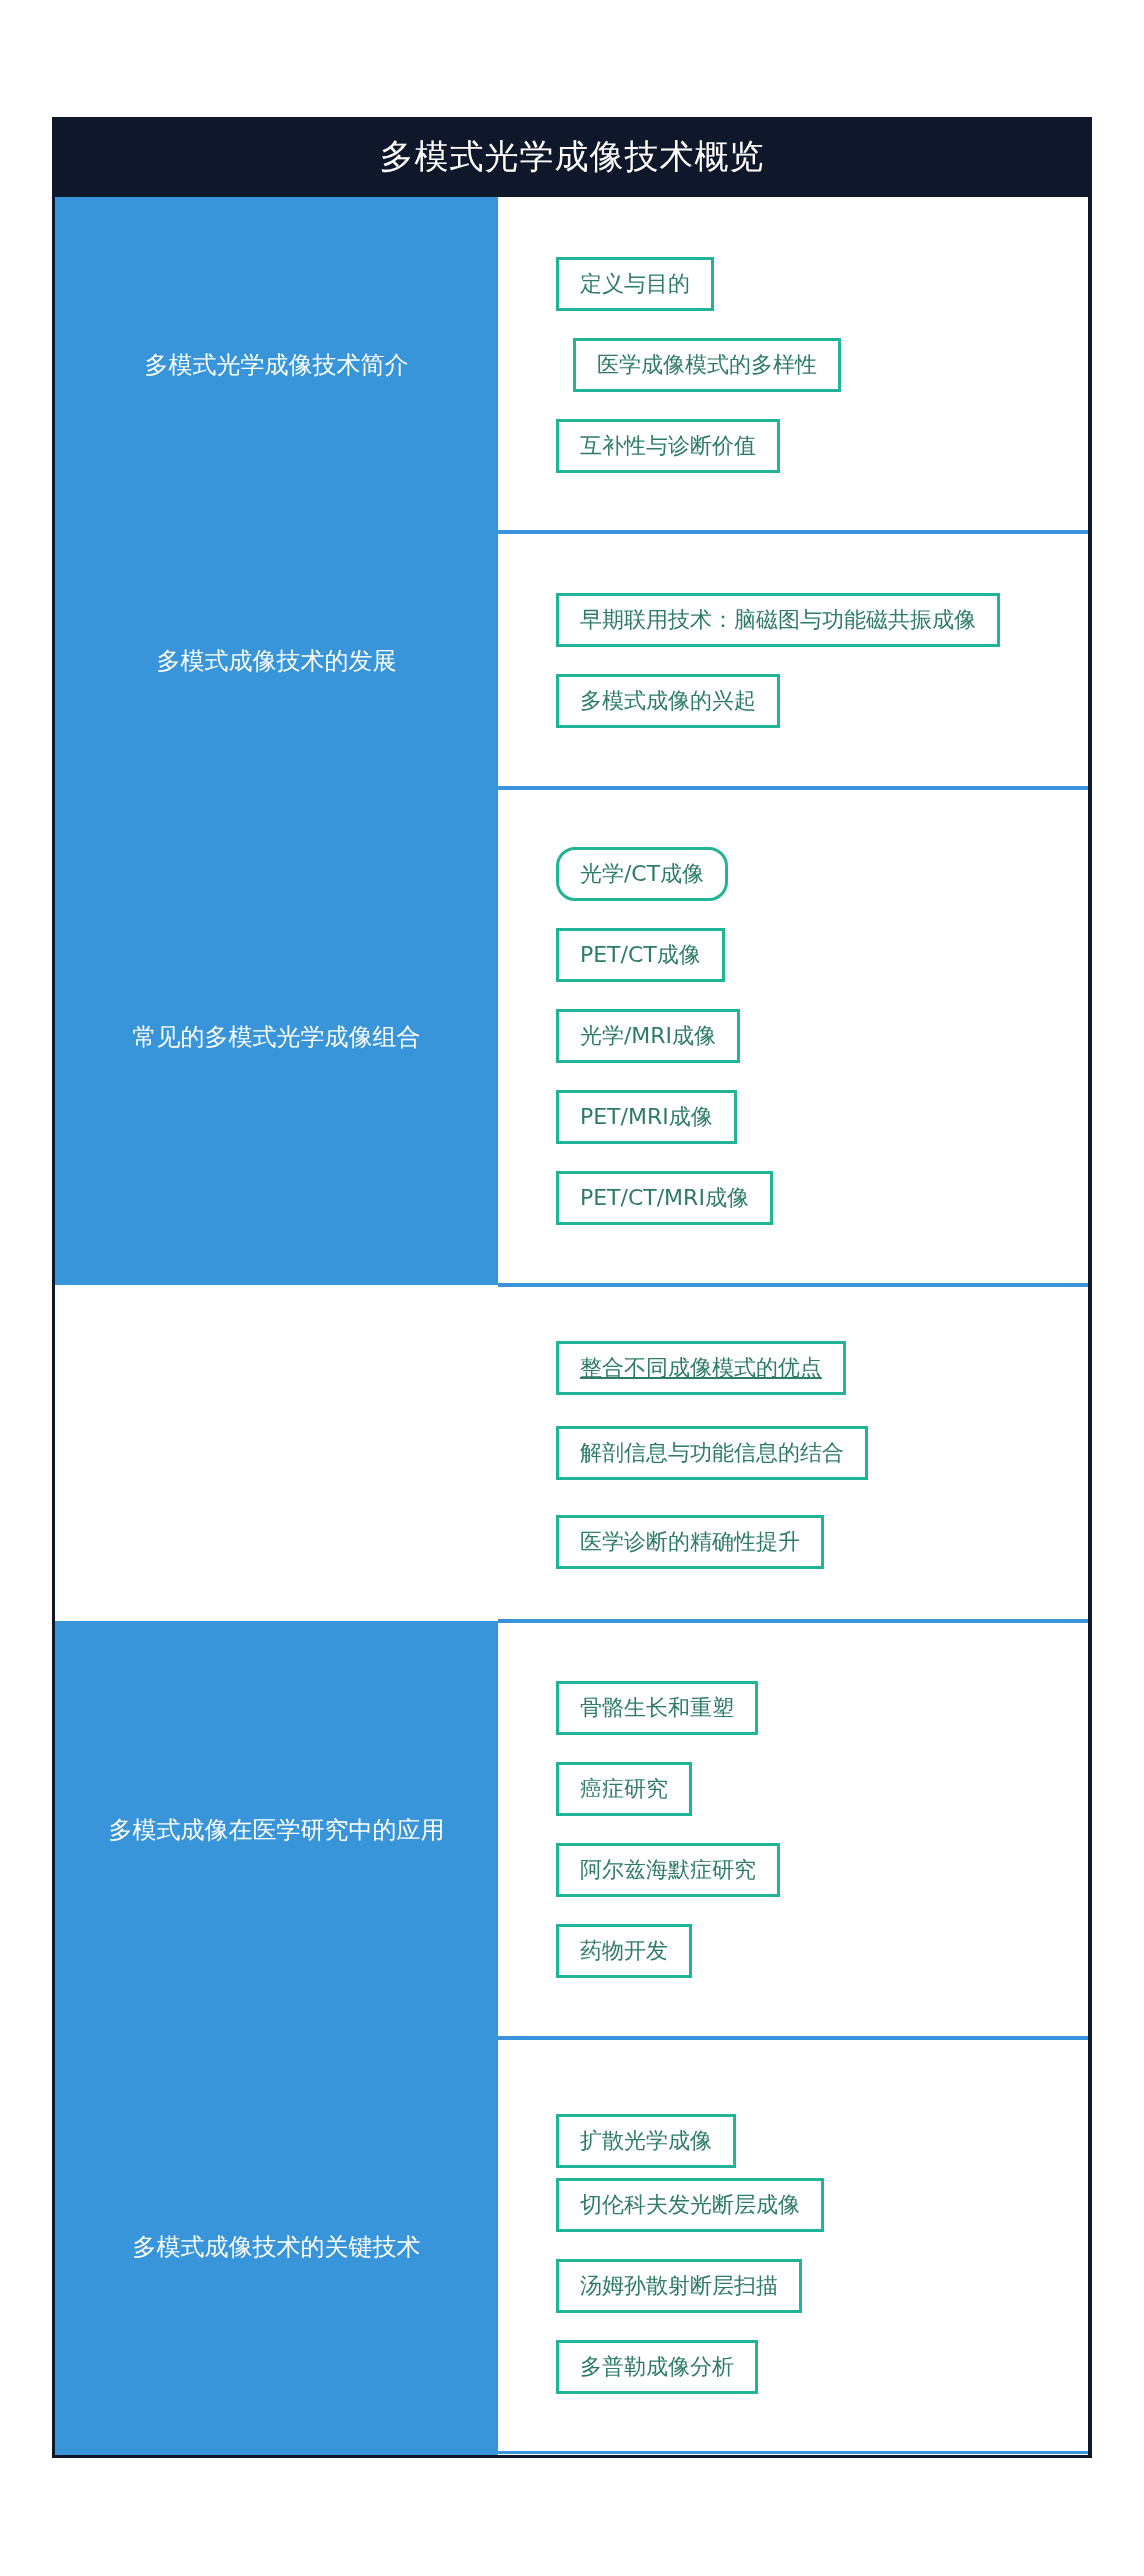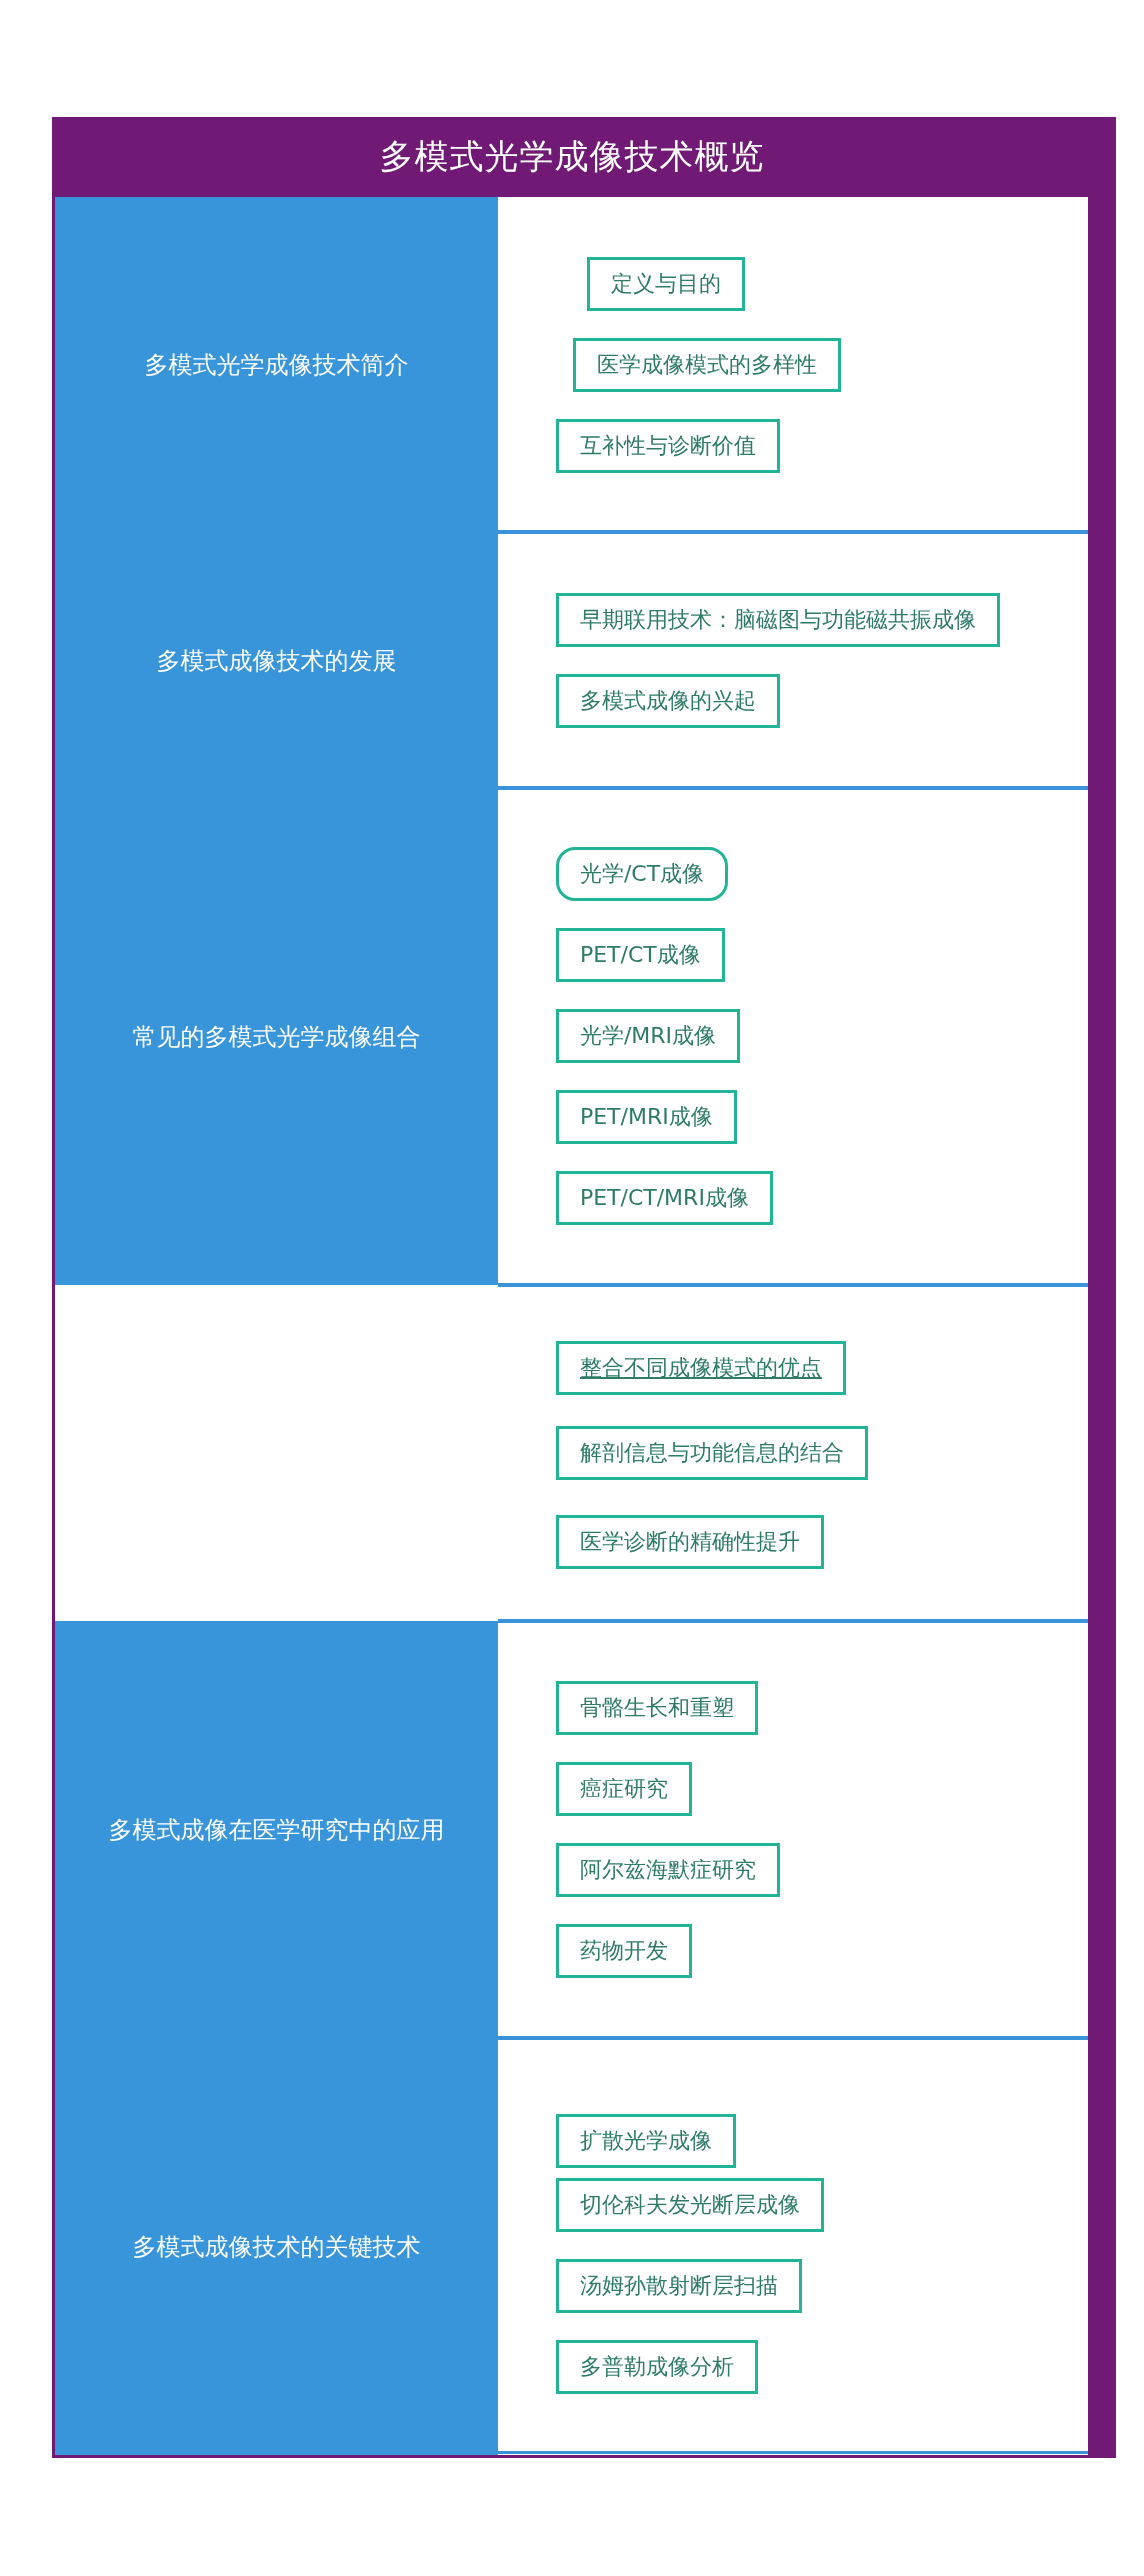--- a/index.html
+++ b/index.html
@@ -13,22 +13,21 @@
       position: relative;
       overflow: hidden;
       font-family: "DejaVu Sans", "Liberation Sans", sans-serif;
     }
     .frame {
       position: absolute;
       left: 52px;
       top: 117px;
       width: 1040px;
       height: 2341px;
-      background: #701a75;
-      padding-left: 24px;
+      background: #0f172a;
     }
     .title-bar {
       position: absolute;
       left: 0;
       top: 0;
       width: 1040px;
       height: 80px;
       display: flex;
       align-items: center;
       justify-content: center;
@@ -106,21 +105,21 @@
 <body>
 
 <div class="frame">
   <div class="title-bar">多模式光学成像技术概览</div>
 
   <div class="body">
 
     <div class="section" style="top:0px;height:335px;">
       <div class="label-cell">多模式光学成像技术简介</div>
       <div class="content-cell">
-        <div class="item-box" style="top:60px;margin-left:31px;">定义与目的</div>
+        <div class="item-box" style="top:60px;">定义与目的</div>
         <div class="item-box" style="top:141px;margin-left:17px;">医学成像模式的多样性</div>
         <div class="item-box" style="top:222px;">互补性与诊断价值</div>
       </div>
     </div>
 
     <div class="section" style="top:335px;height:257px;">
       <div class="label-cell">多模式成像技术的发展</div>
       <div class="content-cell">
         <div class="item-box" style="top:61px;">早期联用技术：脑磁图与功能磁共振成像</div>
         <div class="item-box" style="top:142px;">多模式成像的兴起</div>

